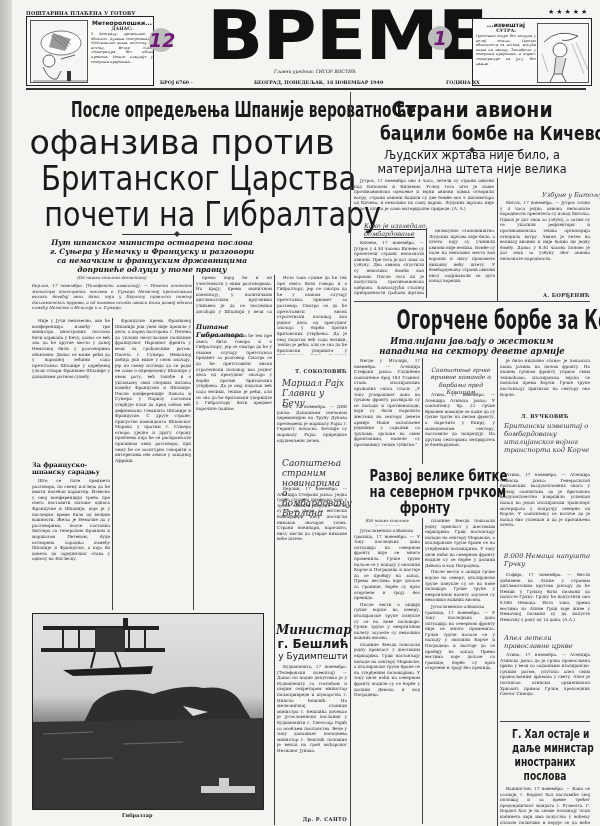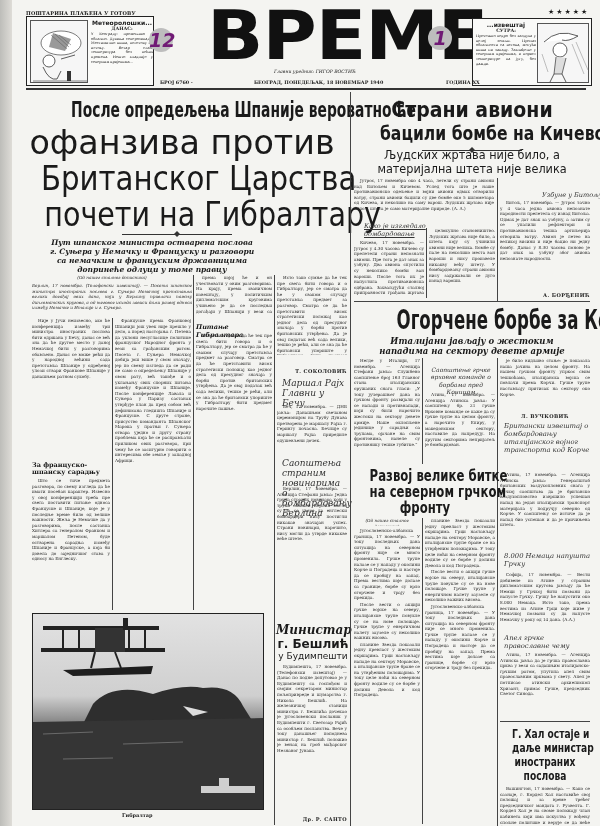--- a/index.html
+++ b/index.html
@@ -248,21 +248,21 @@
   <div class="abs byline" style="left:488px;top:413px;width:90px;text-align:center;">Л. ВУЧКОВИЋ</div>
 
   <div class="abs subhead-it" style="left:492px;top:422px;width:86px;font-size:6.8px;line-height:8px;">Британски извештај о бомбардовању италијанског војног транспорта код Корче</div>
   <div class="abs body-text" style="left:488px;top:472px;width:90px;height:76px;">
       <p>Атина, 17 новембра. — Агенција Атинска јавља: Генералштаб британских ваздухопловних снага у Грчкој саопштава да је британско ваздухопловство извршило успешан напад на један италијански транспорт материјала у подручју северно од Корче. У саопштењу се истиче да је напад био успешан и да је причињена штета.</p>
     </div>
   <div class="abs subhead-it" style="left:492px;top:552px;width:86px;font-size:6.8px;line-height:8px;">8.000 Немаца напуштa Грчку</div>
   <div class="abs body-text" style="left:488px;top:572px;width:90px;height:58px;">
       <p>Софија, 17 новембра. — Вести добивене из Атине у страним дипломатским кругова јављају да ће Немци у Грчкој бити позвани да напусте Грчку. Грчку ће напустити око 8.000 Немаца. Исто тако, према вестима из Атине Грци које живе у Немачкој позвани су да напусте Немачку у року од 14 дана. (А.А.)</p>
     </div>
-  <div class="abs subhead-it" style="left:492px;top:634px;width:86px;font-size:6.8px;line-height:8px;">Апел грчке православне чему</div>
+  <div class="abs subhead-it" style="left:492px;top:634px;width:86px;font-size:6.8px;line-height:8px;">Апел летели православне цркве</div>
   <div class="abs body-text" style="left:488px;top:652px;width:90px;height:48px;">
       <p>Атина, 17 новембра. — Агенција Атинска јавља да је грчка православна црква у вези са садашњим италијанско-грчким ратом, упутила апел свим православним црквама у свету. Апел је потписао атински архиепископ Хризант, примас Грчке, председник Светог Синода.</p>
     </div>
   <div class="abs hr" style="left:488px;top:721px;width:90px;"></div>
 
   <div class="abs kicker" style="left:486px;top:727px;width:94px;font-size:13px;line-height:14px;transform:scaleX(.7);">Г. Хал остаје и</div>
   <div class="abs kicker" style="left:486px;top:741px;width:94px;font-size:13px;line-height:14px;transform:scaleX(.7);">даље министар</div>
   <div class="abs kicker" style="left:486px;top:755px;width:94px;font-size:13px;line-height:14px;transform:scaleX(.7);">иностраних</div>
   <div class="abs kicker" style="left:486px;top:769px;width:94px;font-size:13px;line-height:14px;transform:scaleX(.7);">послова</div>
   <div class="abs body-text" style="left:488px;top:786px;width:90px;height:40px;">

